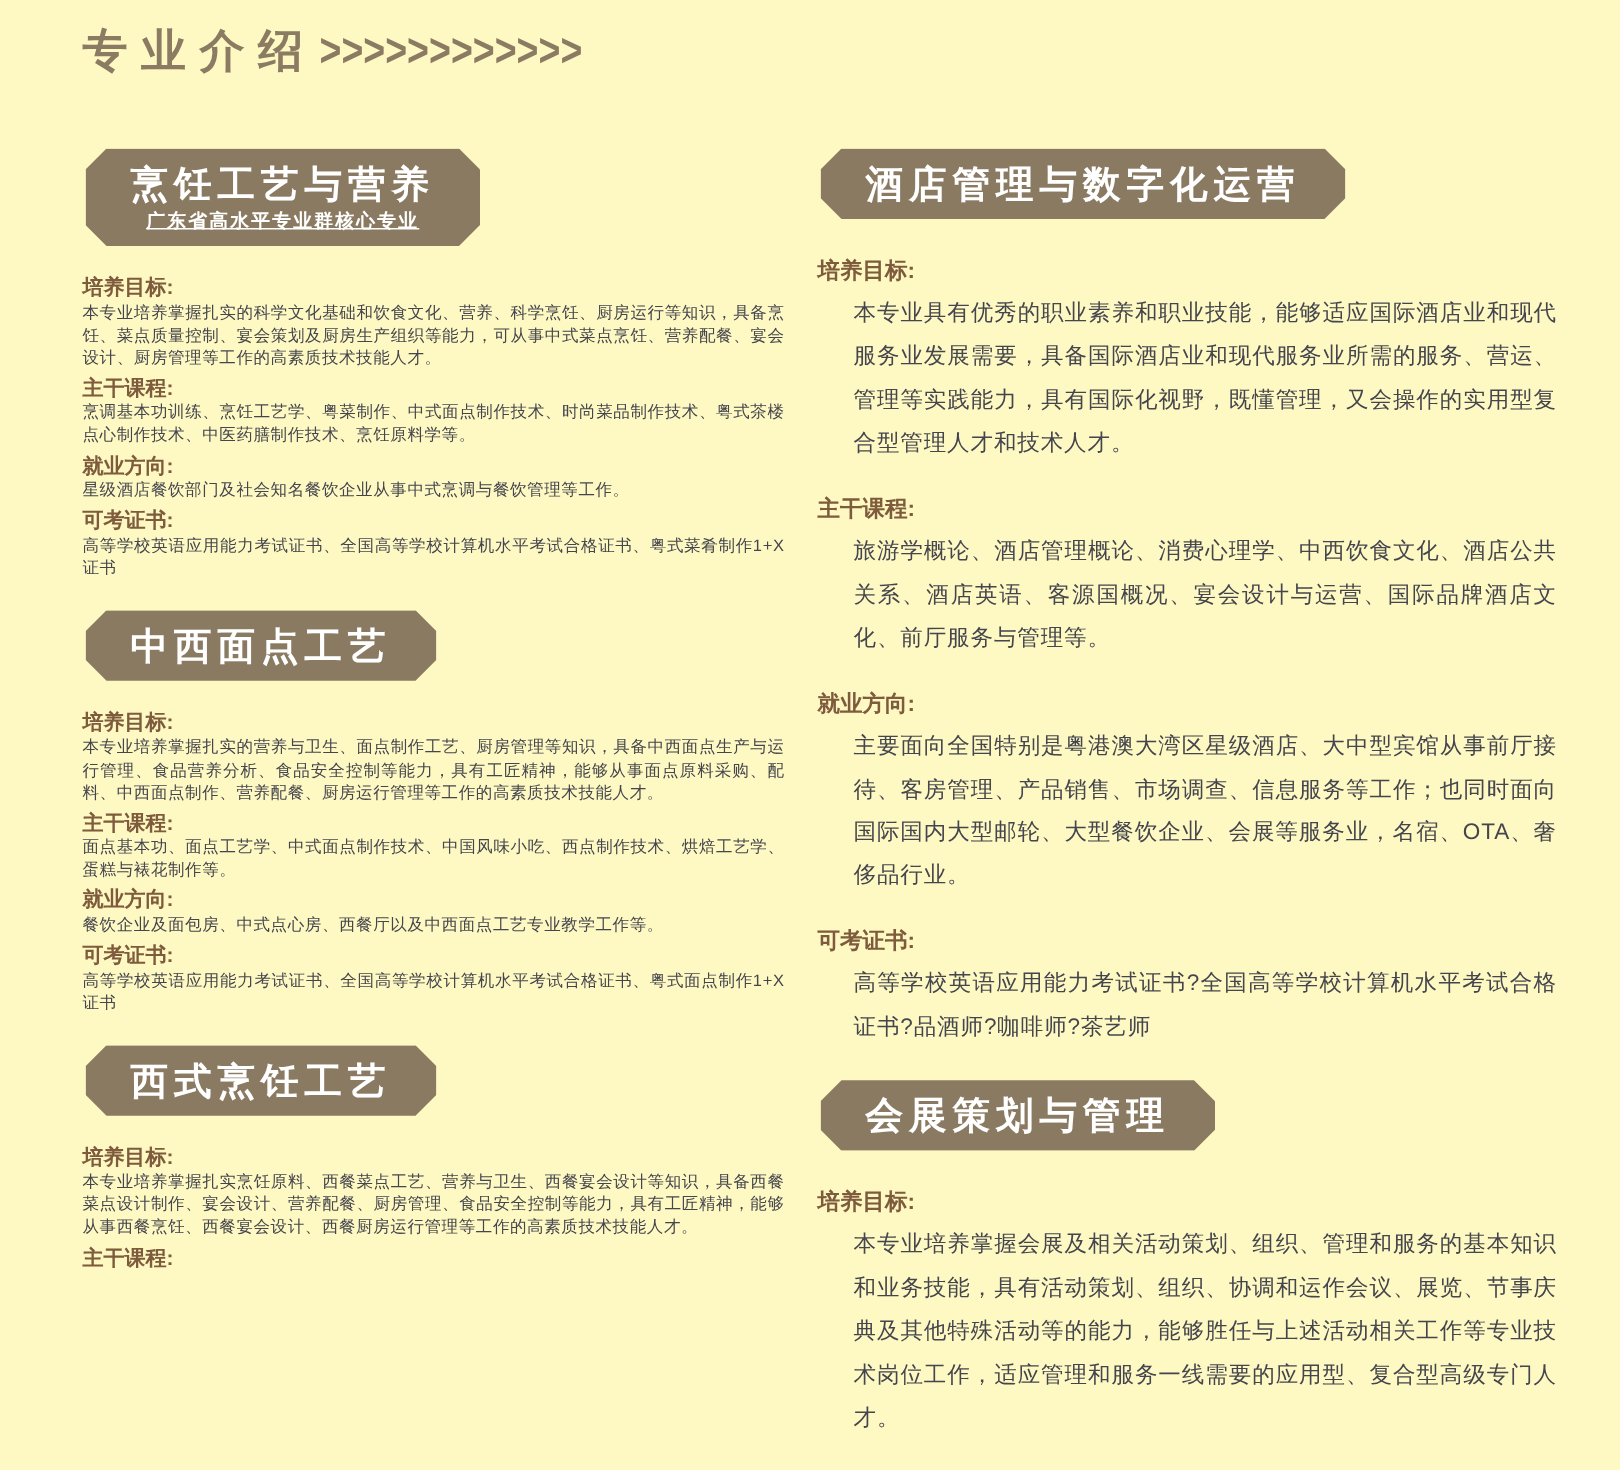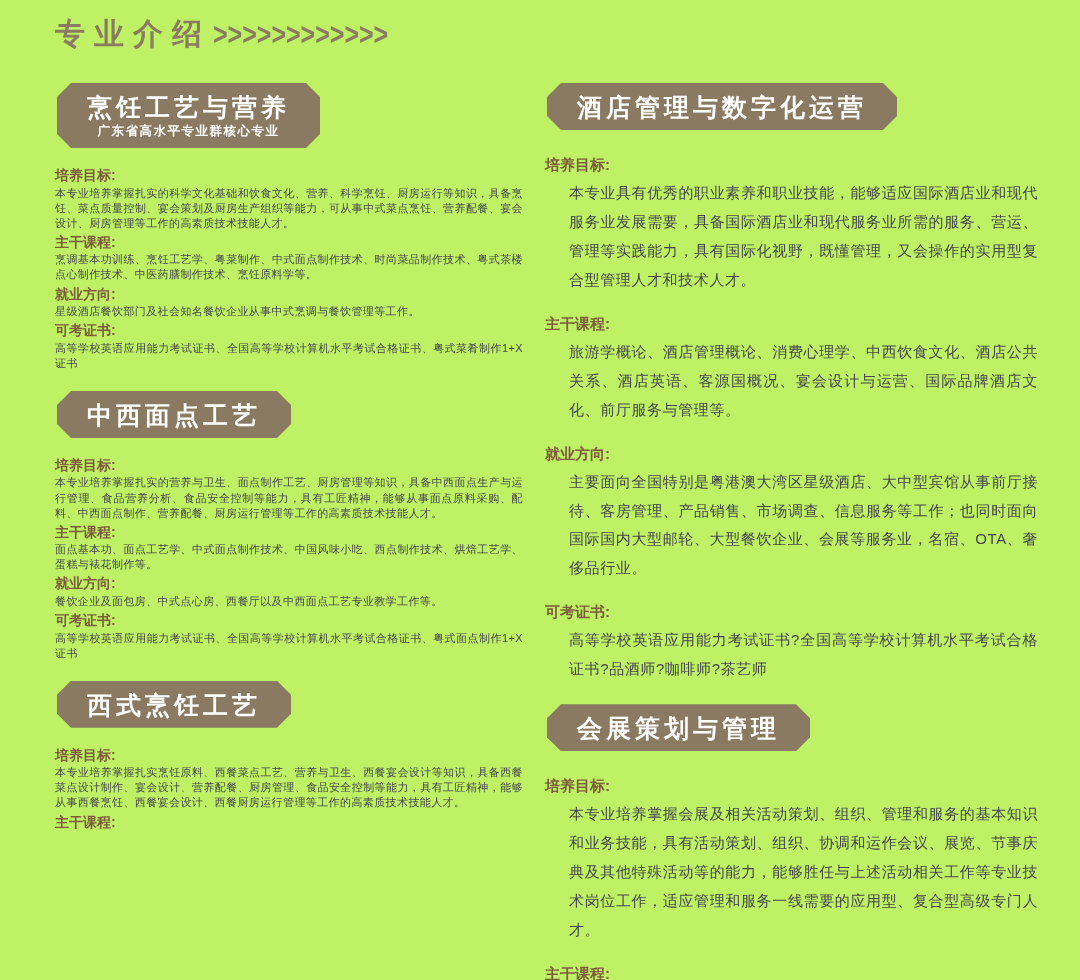--- a/index.html
+++ b/index.html
@@ -6,21 +6,21 @@
     margin: 0;
     padding: 0;
     background: #ffffff;
     font-family: "Liberation Sans", "DejaVu Sans", sans-serif;
   }
   #page {
     position: relative;
     width: 1080px;
     height: 980px;
     overflow: hidden;
-    background: #bef264;
+    background: #fef9c3;
     box-sizing: border-box;
     padding: 14px 42px 0 55px;
   }
   
   #title-row {
     display: flex;
     align-items: center;
     margin-bottom: 22px;
   }
   #page-title {
@@ -51,34 +51,35 @@
   .badge {
     display: inline-block;
     background: #8a7a61;
     color: #ffffff;
     text-align: center;
     padding: 9px 30px 8px;
     margin: 20px 0 16px 2px;
     clip-path: polygon(14px 0, calc(100% - 14px) 0, 100% 14px, 100% calc(100% - 14px), calc(100% - 14px) 100%, 14px 100%, 0 calc(100% - 14px), 0 14px);
     min-width: 170px;
   }
-  .column .badge:first-child { margin-top: 6px; }
+  .column .badge:first-child { margin-top: 22px; }
   .badge-title {
     font-size: 25px;
     font-weight: 900;
     letter-spacing: 4px;
     line-height: 1.2;
     white-space: nowrap;
   }
   .badge-subtitle {
     font-size: 12.5px;
     font-weight: 700;
     letter-spacing: 1.5px;
     margin-top: 1px;
     white-space: nowrap;
+    text-decoration: underline;
   }
   
   .section-label {
     color: #7d5b3c;
     font-weight: 700;
   }
   .section-text {
     color: #45454d;
     text-align: justify;
   }

